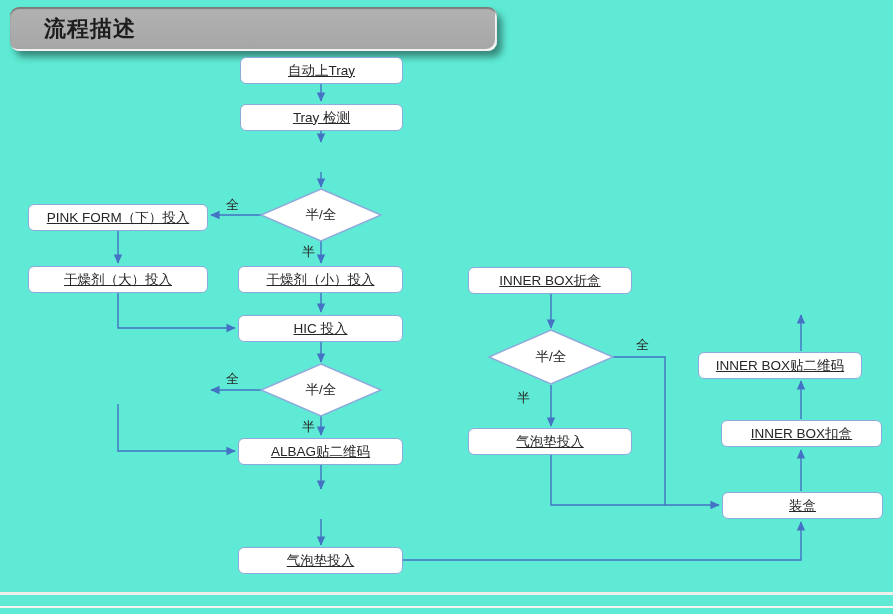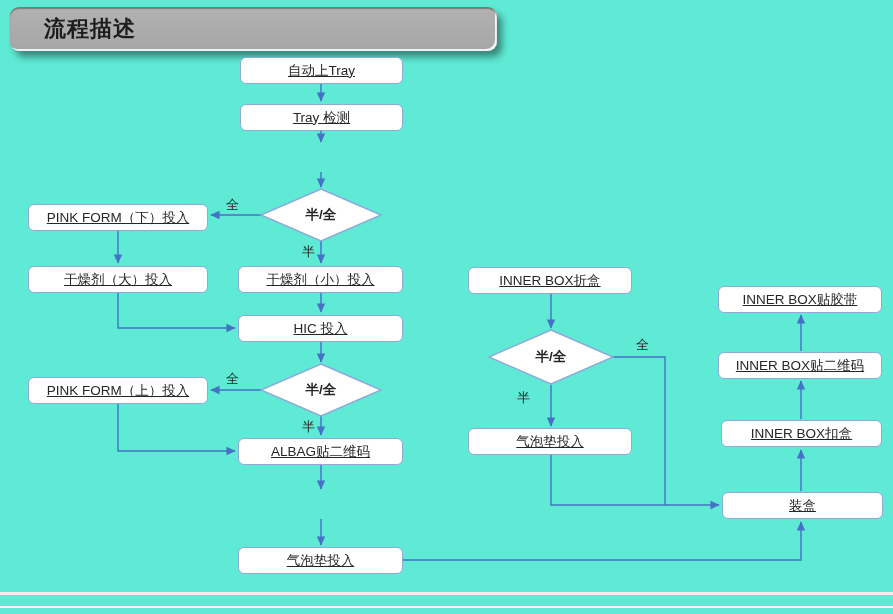--- a/index.html
+++ b/index.html
@@ -27,21 +27,21 @@
     font-size:13.5px;color:var(--text,#262626);white-space:nowrap;text-decoration:underline;
   }
   
   svg.wires{position:absolute;left:0;top:0;}
   .wire{fill:none;stroke:var(--arrow,#4472c4);stroke-width:1.4;}
   .diamond-shape{fill:#ffffff;stroke:var(--border,#8ea9db);stroke-width:1.4;}
   .ahead{fill:var(--arrow,#4472c4);}
   
   .dlabel{
     position:absolute;display:flex;align-items:center;justify-content:center;
-    font-size:13.5px;color:var(--text,#262626);font-weight:bold;
+    font-size:13.5px;color:var(--text,#262626);
   }
   .elabel{position:absolute;font-size:13px;color:var(--text,#262626);}
   
   .divider{position:absolute;left:0;width:893px;}
   .divider.one{top:592px;height:3px;background:#f1efe9;}
   .divider.two{top:606px;height:2px;background:#f8f4f0;}
 </style>
 </head>
 <body>
 
@@ -96,28 +96,26 @@
   <div class="elabel" style="left:302px;top:418px">半</div>
   <div class="elabel" style="left:636px;top:336px">全</div>
   <div class="elabel" style="left:517px;top:389px">半</div>
 
   <div class="box" style="left:240px;top:57px;width:163px;height:27px">自动上Tray</div>
   <div class="box" style="left:240px;top:104px;width:163px;height:27px">Tray 检测</div>
   <div class="box" style="left:28px;top:204px;width:180px;height:27px">PINK FORM（下）投入</div>
   <div class="box" style="left:28px;top:266px;width:180px;height:27px">干燥剂（大）投入</div>
   <div class="box" style="left:238px;top:315px;width:165px;height:27px">HIC 投入</div>
   <div class="box" style="left:238px;top:266px;width:165px;height:27px">干燥剂（小）投入</div>
-  <div class="box" style="left:28px;top:377px;width:180px;height:27px">PINK FORM（上）投入</div>
   <div class="box" style="left:238px;top:438px;width:165px;height:27px">ALBAG贴二维码</div>
   <div class="box" style="left:238px;top:547px;width:165px;height:27px">气泡垫投入</div>
 
   <div class="box" style="left:468px;top:267px;width:164px;height:27px">INNER BOX折盒</div>
   <div class="box" style="left:468px;top:428px;width:164px;height:27px">气泡垫投入</div>
 
-  <div class="box" style="left:718px;top:286px;width:164px;height:27px">INNER BOX贴胶带</div>
-  <div class="box" style="left:718px;top:352px;width:164px;height:27px">INNER BOX贴二维码</div>
+  <div class="box" style="left:698px;top:352px;width:164px;height:27px">INNER BOX贴二维码</div>
   <div class="box" style="left:721px;top:420px;width:161px;height:27px">INNER BOX扣盒</div>
   <div class="box" style="left:722px;top:492px;width:161px;height:27px">装盒</div>
 
   <div class="divider one"></div>
   <div class="divider two"></div>
 
 </div>
 
 </body></html>

